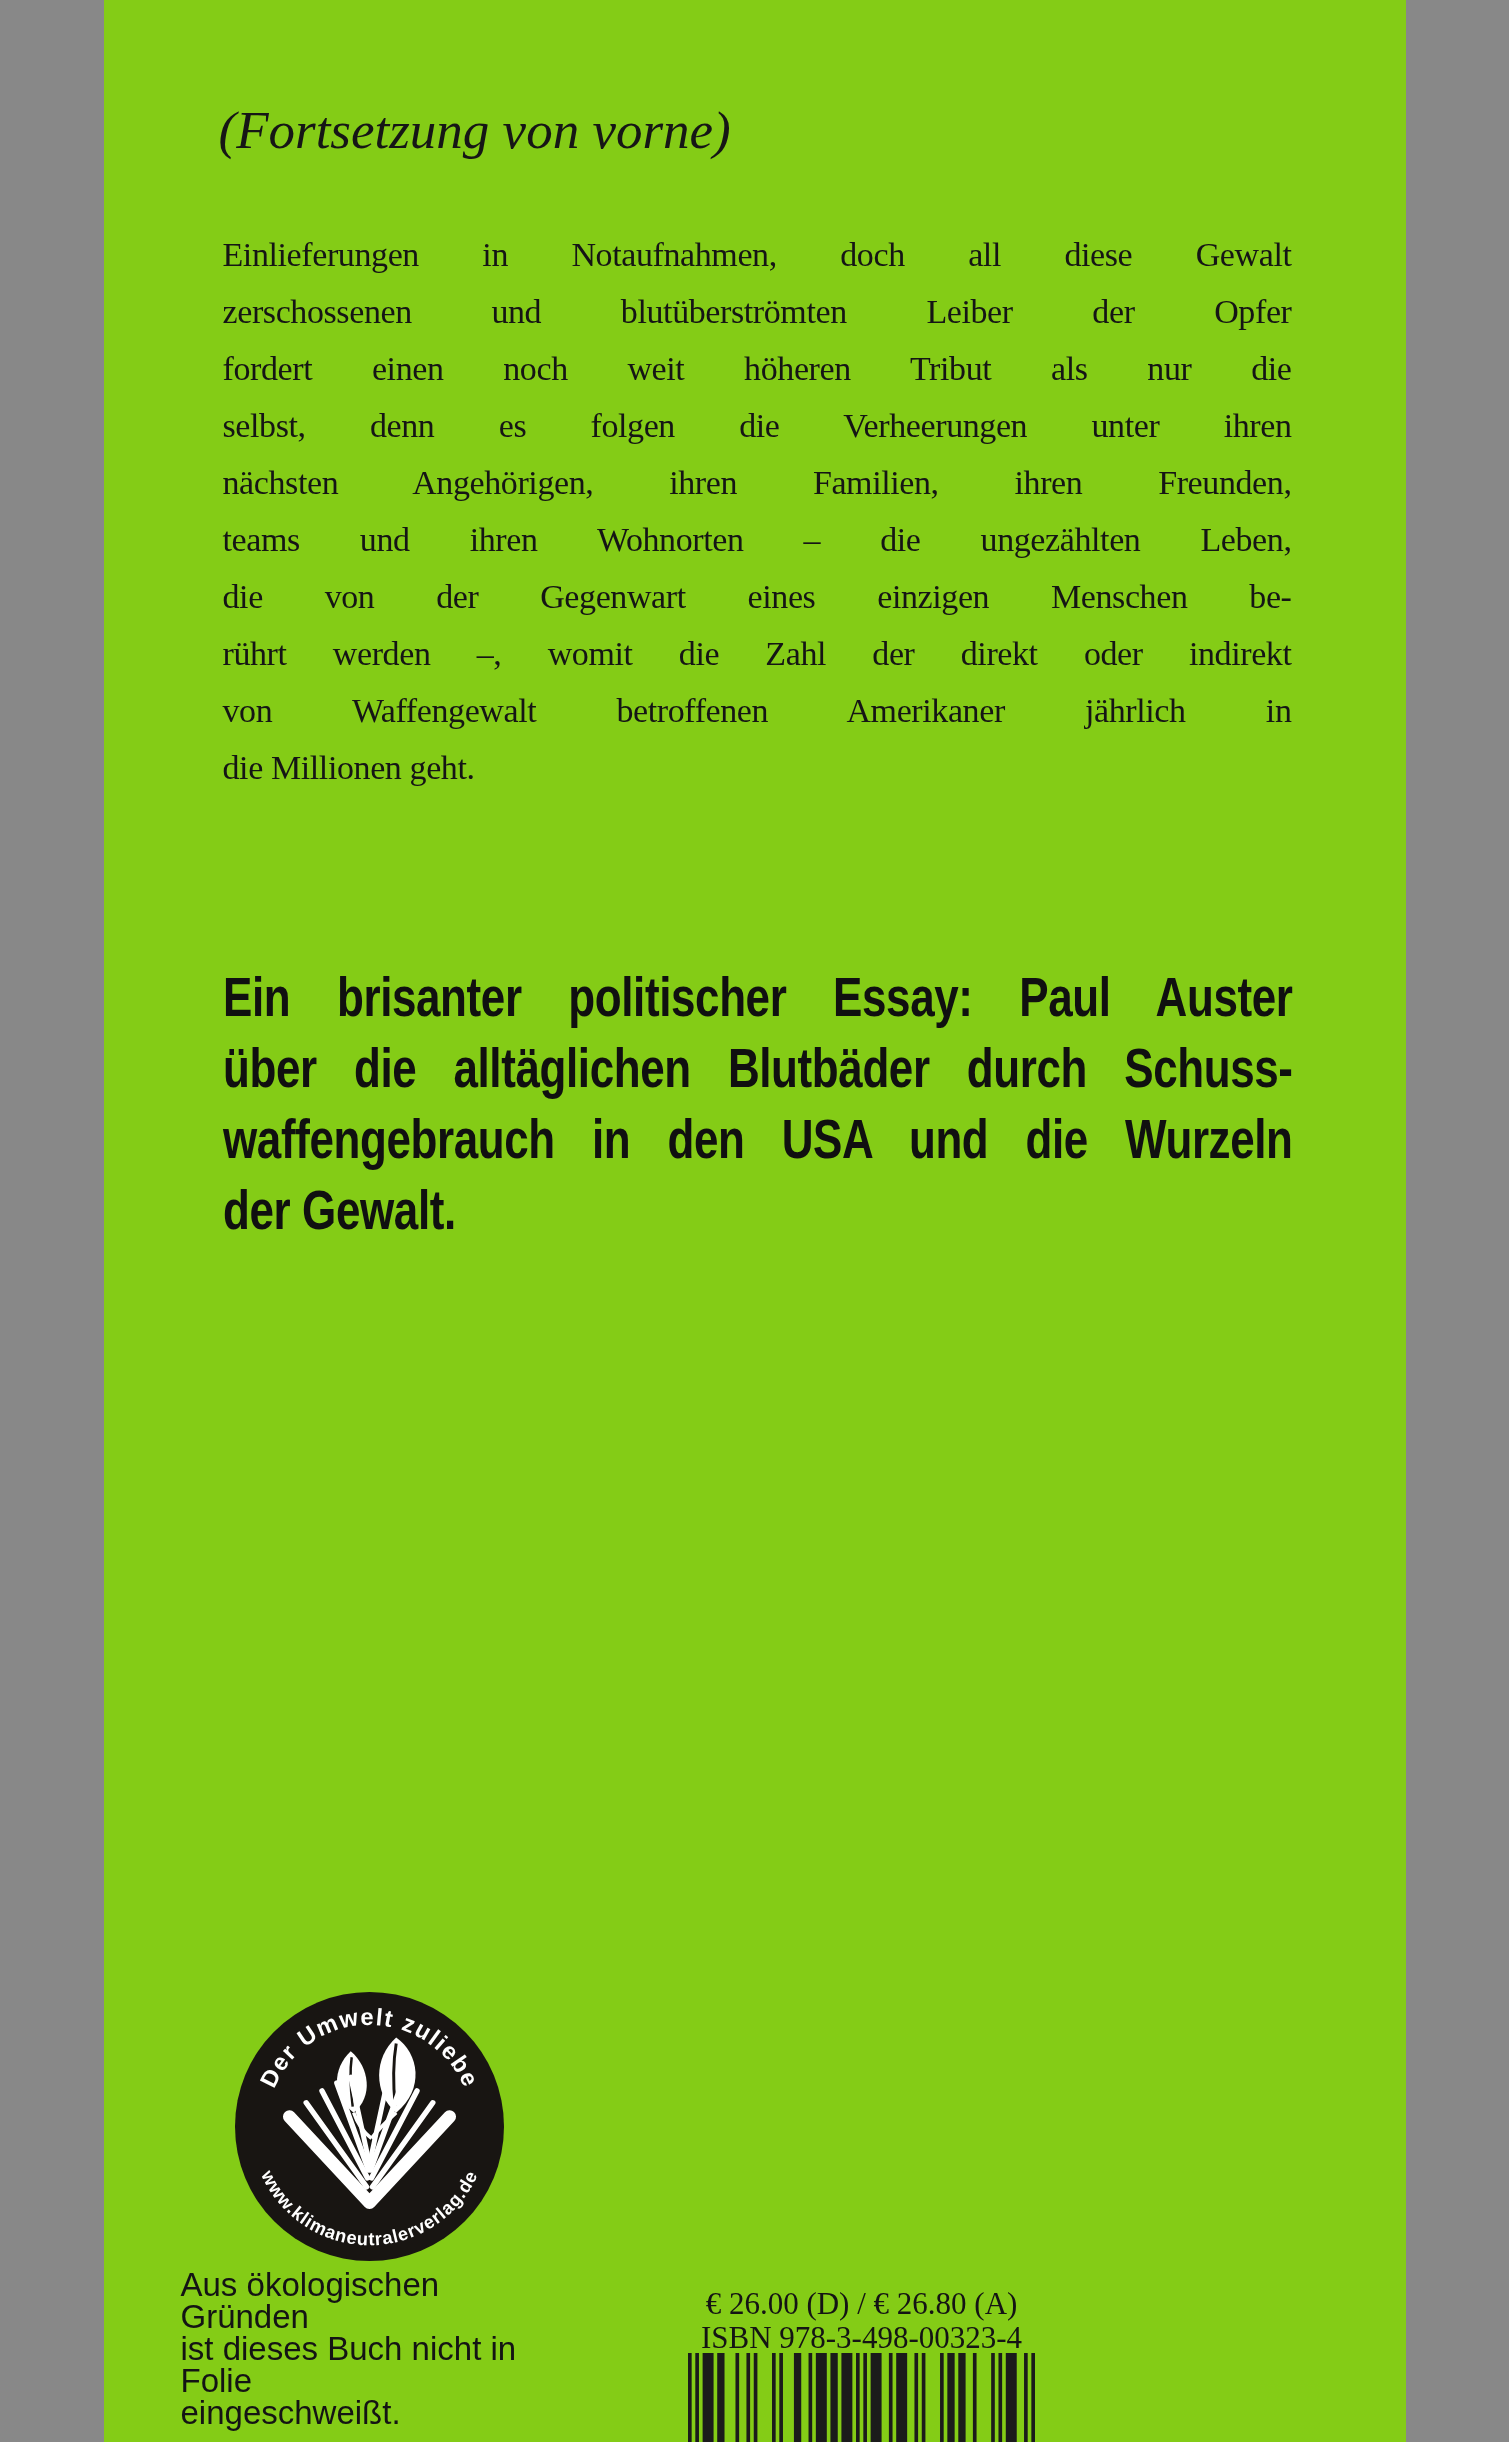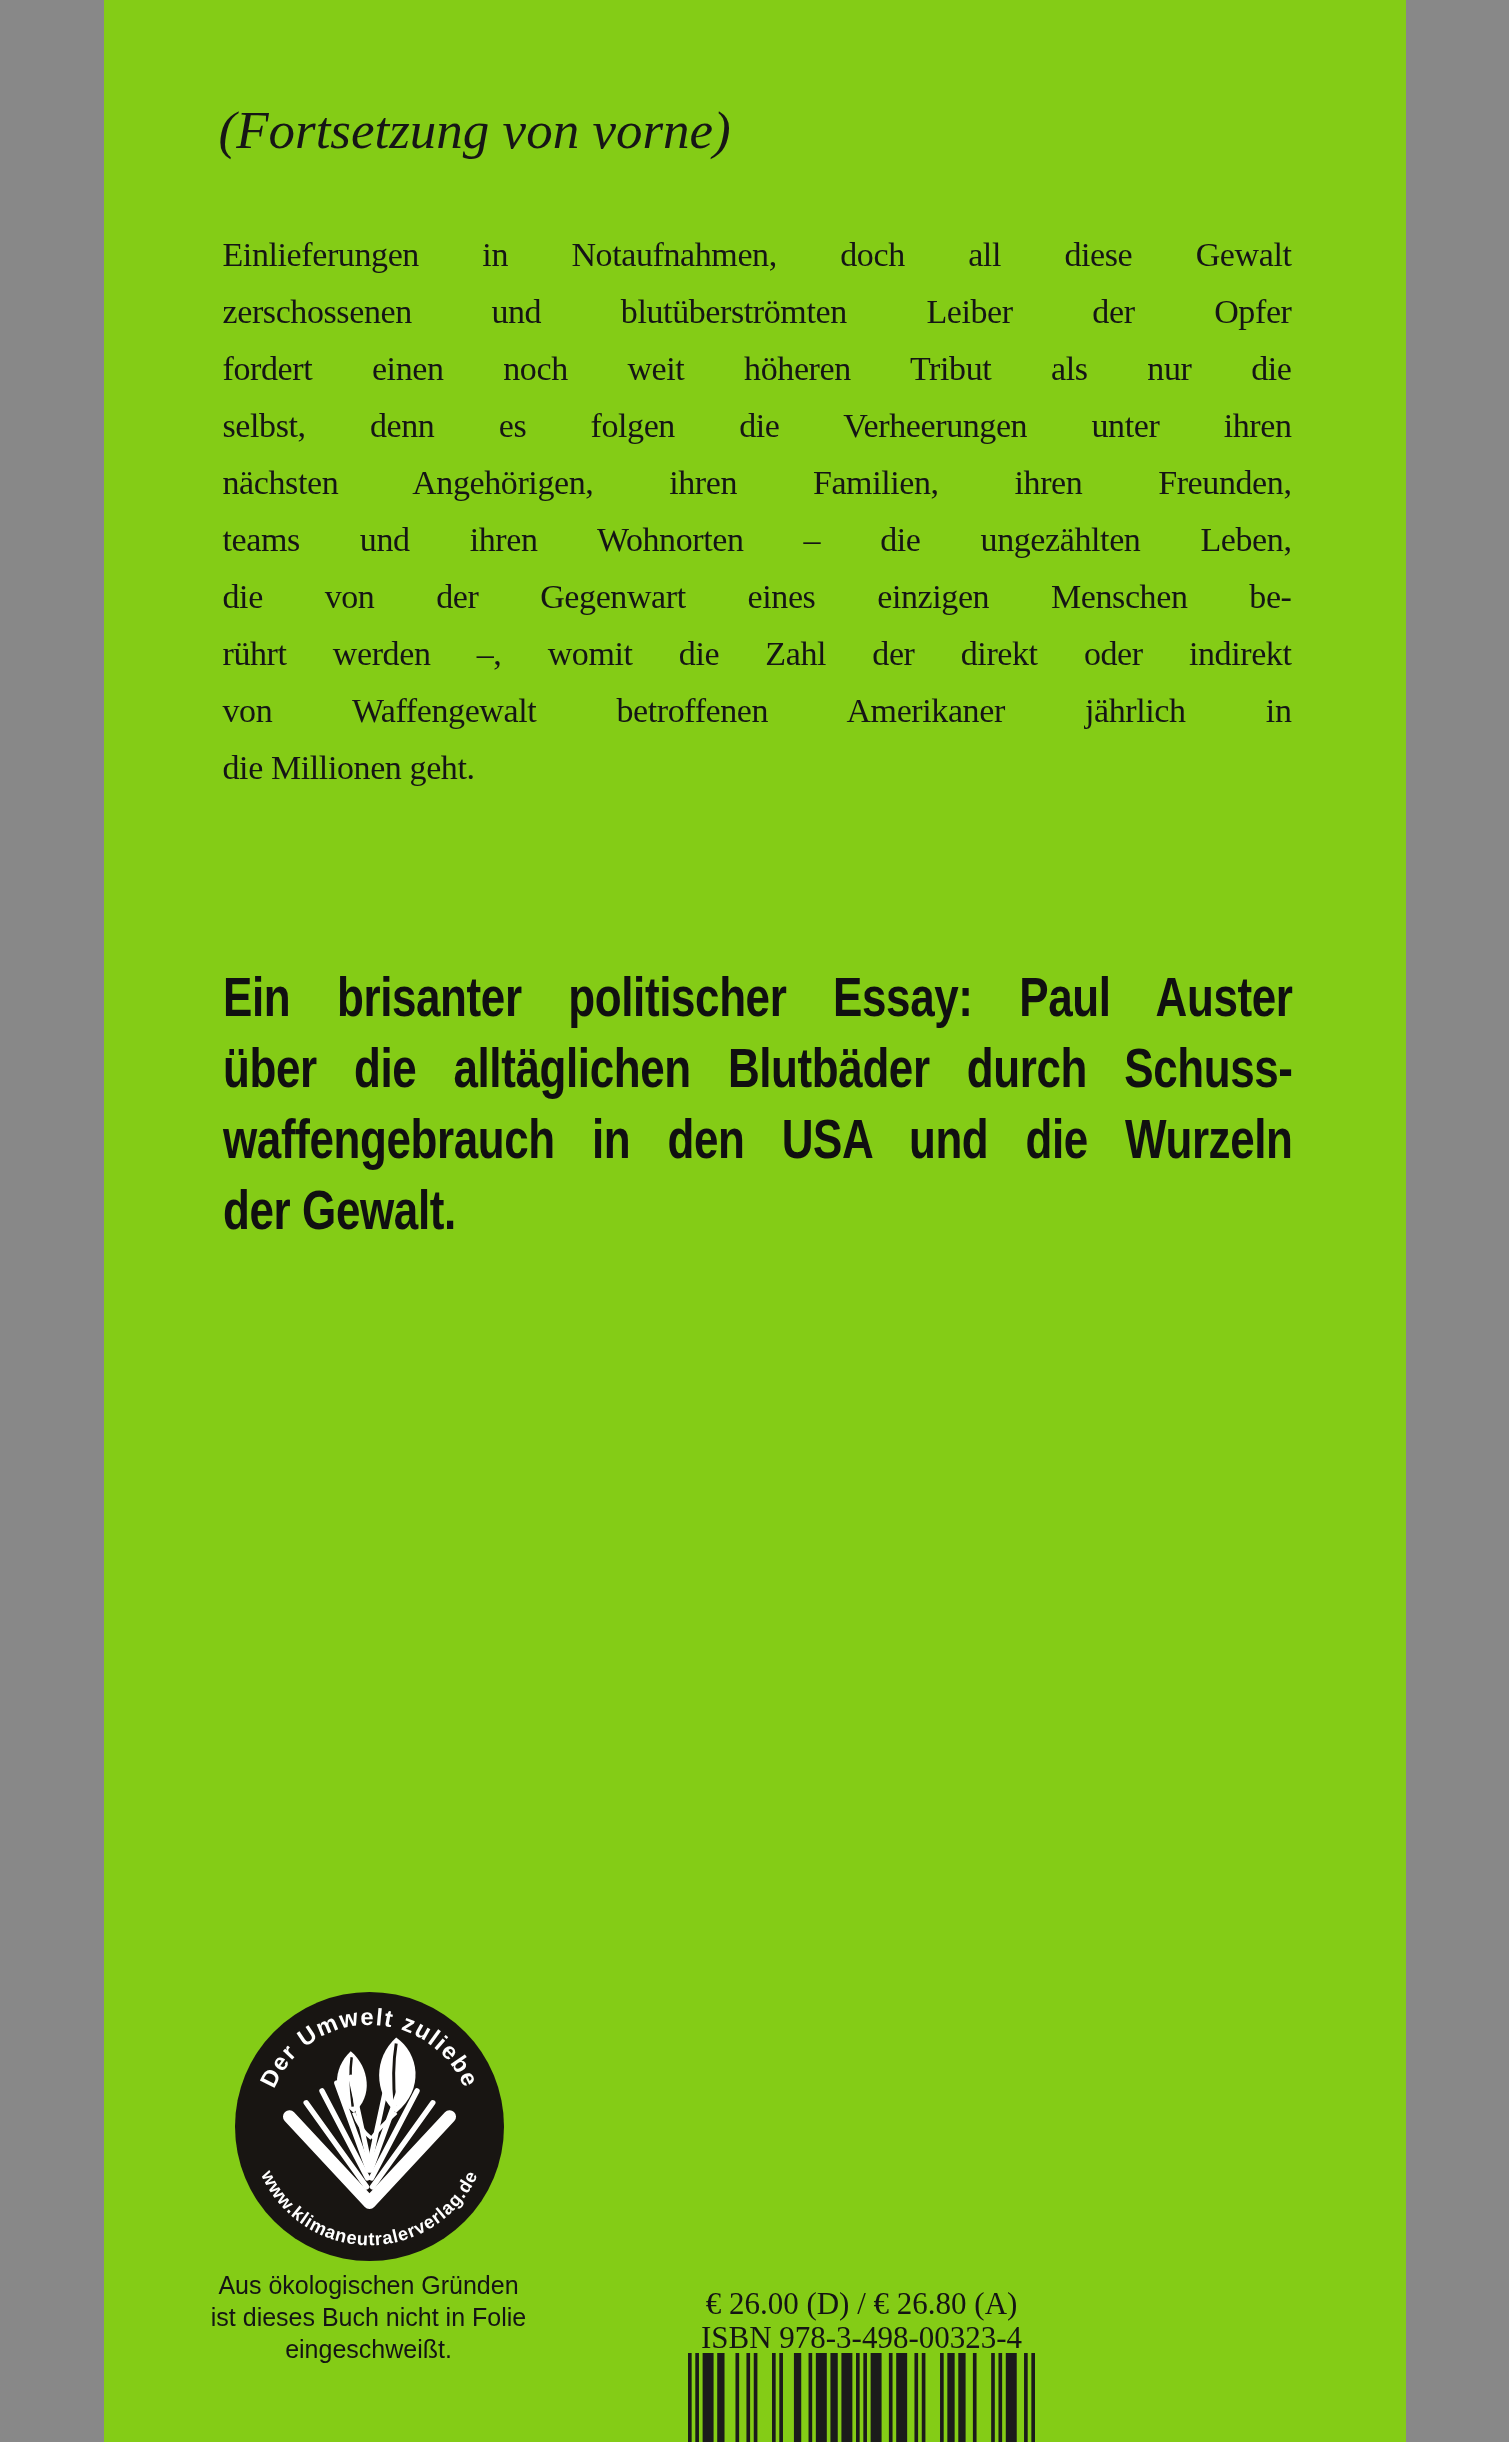--- a/index.html
+++ b/index.html
@@ -23,22 +23,22 @@
   .bold-par {
     position:absolute; left:119px; top:962px; width:1337px;
     transform:scaleX(0.8); transform-origin:0 0;
     font-family:"Liberation Sans", sans-serif; font-weight:bold;
     font-size:55px; line-height:71px; letter-spacing:-0.5px;
     color:#101010;
   }
   .badge { position:absolute; left:131px; top:1992px; width:269px; height:269px; }
   .eco-note {
     position:absolute; left:77px; top:2269px; width:376px;
-    text-align:center; font-family:"Liberation Sans", sans-serif;
-    font-size:25px; line-height:32px; color:#141414;
+    font-family:"Liberation Sans", sans-serif;
+    font-size:33px; line-height:32px; color:#141414;
   }
   .price-block {
     position:absolute; left:535px; top:2287px; width:446px;
     text-align:center; font-family:Liberation Serif, serif;
     font-size:31px; line-height:34px; color:#141414;
   }
   .barcode { position:absolute; left:584px; top:2353px; width:347px; height:89px; }
 </style>
 </head>
 <body>

